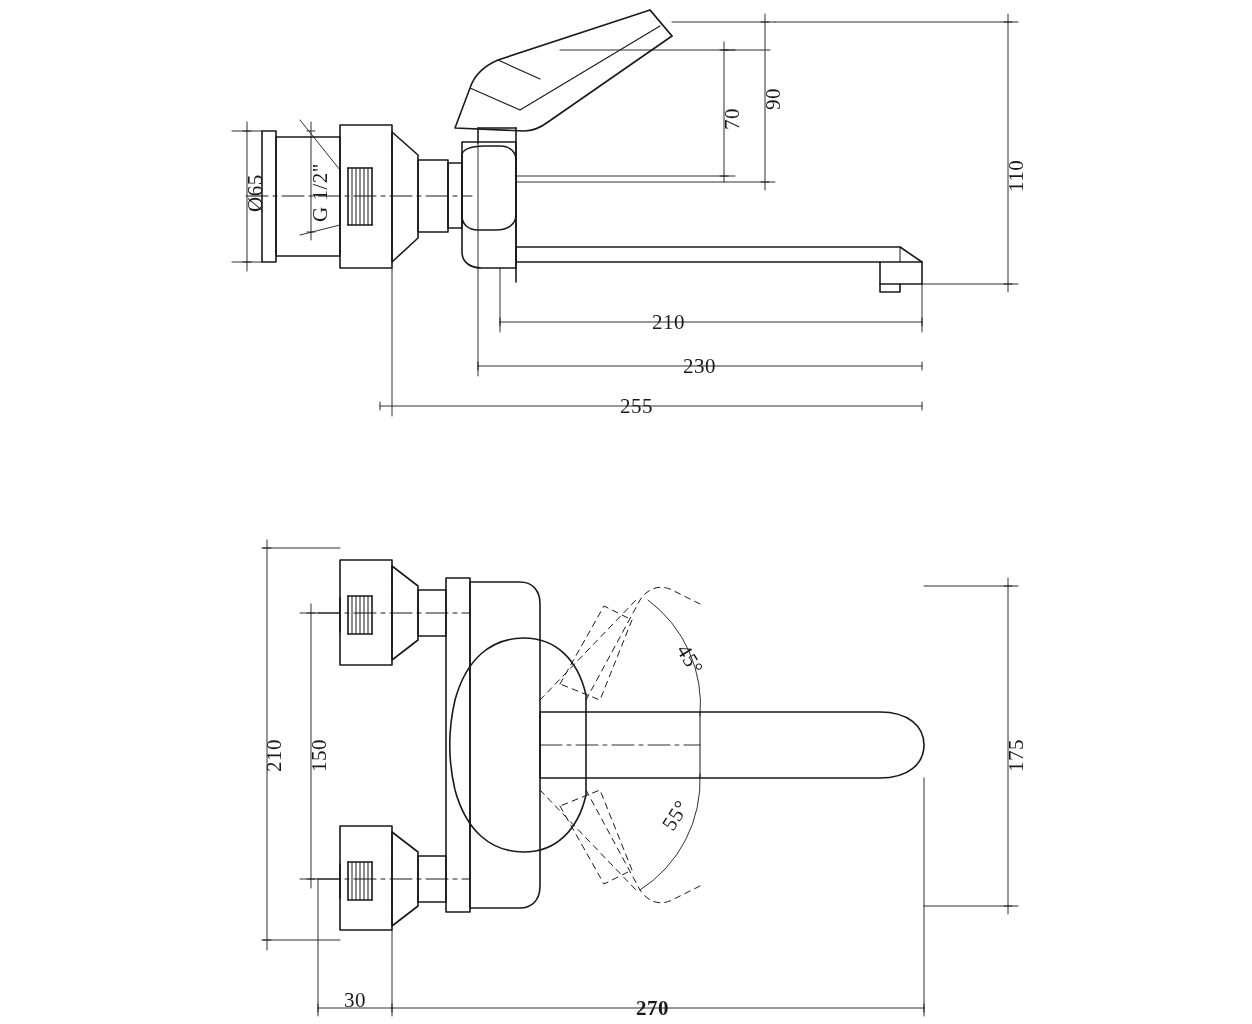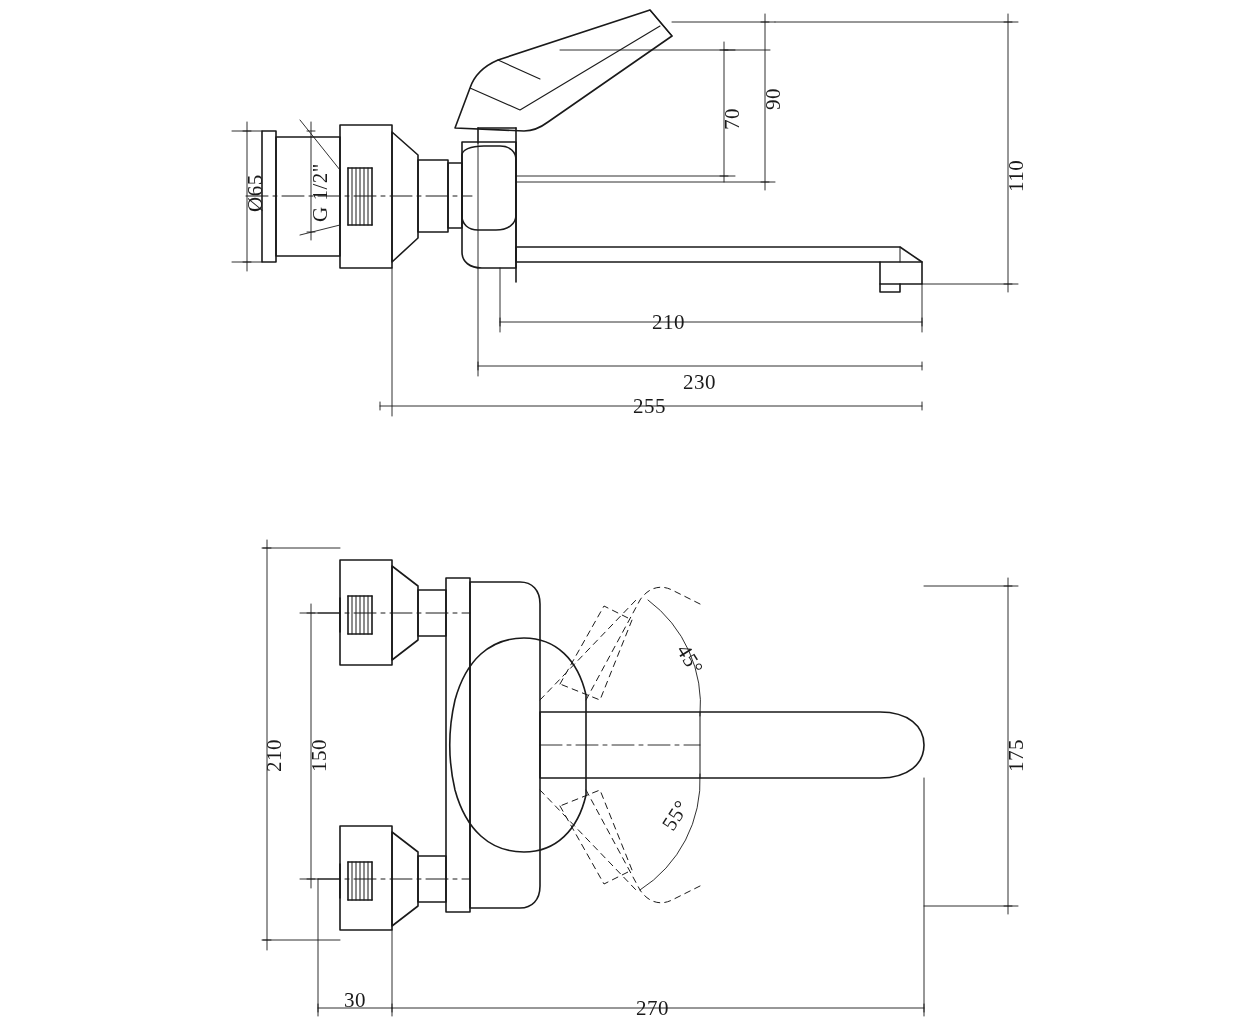--- a/index.html
+++ b/index.html
@@ -189,24 +189,24 @@
 
     </g>
   </svg>
 
   <div class="dimtext vert" style="left:243px; top:212px;">Ø65</div>
   <div class="dimtext vert" style="left:308px; top:222px;">G 1/2"</div>
   <div class="dimtext vert" style="left:720px; top:130px;">70</div>
   <div class="dimtext vert" style="left:761px; top:110px;">90</div>
   <div class="dimtext vert" style="left:1004px; top:192px;">110</div>
   <div class="dimtext" style="left:652px; top:310px;">210</div>
-  <div class="dimtext" style="left:683px; top:354px;margin-top:16px;">230</div>
-  <div class="dimtext" style="left:620px; top:394px;margin-left:13px;">255</div>
+  <div class="dimtext" style="left:683px; top:354px;">230</div>
+  <div class="dimtext" style="left:620px; top:394px;">255</div>
 
   <div class="dimtext vert" style="left:262px; top:772px;">210</div>
   <div class="dimtext vert" style="left:307px; top:772px;">150</div>
   <div class="dimtext vert" style="left:1004px; top:772px;">175</div>
   <div class="dimtext" style="left:692px; top:640px; transform:rotate(58deg); transform-origin:left top;">45°</div>
   <div class="dimtext" style="left:657px; top:822px; transform:rotate(-58deg); transform-origin:left top;">55°</div>
   <div class="dimtext" style="left:344px; top:988px;">30</div>
-  <div class="dimtext" style="left:636px; top:996px;">270</div>
+  <div class="dimtext" style="left:636px; top:996px;font-weight:bold;">270</div>
 
 </div>
 
 </body></html>

